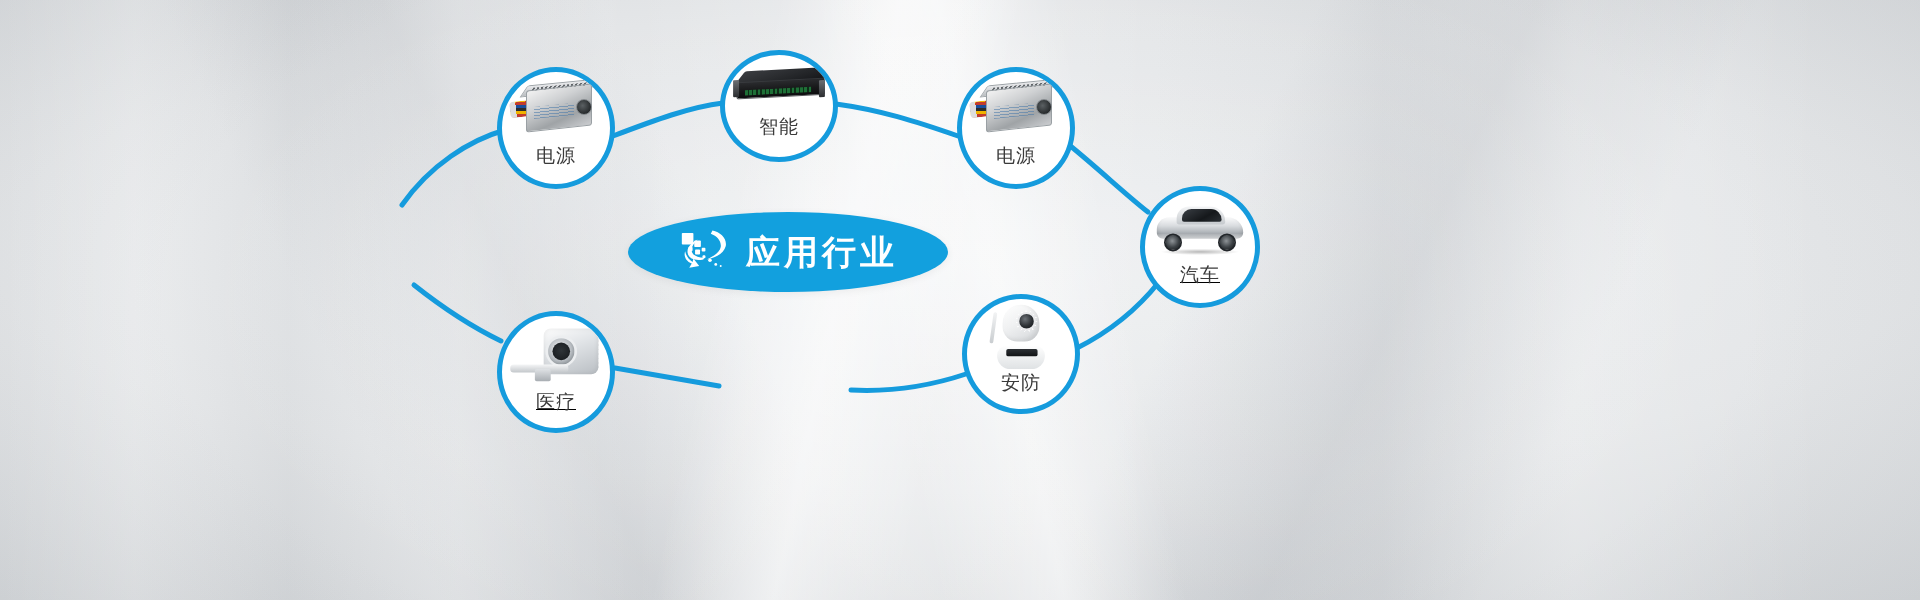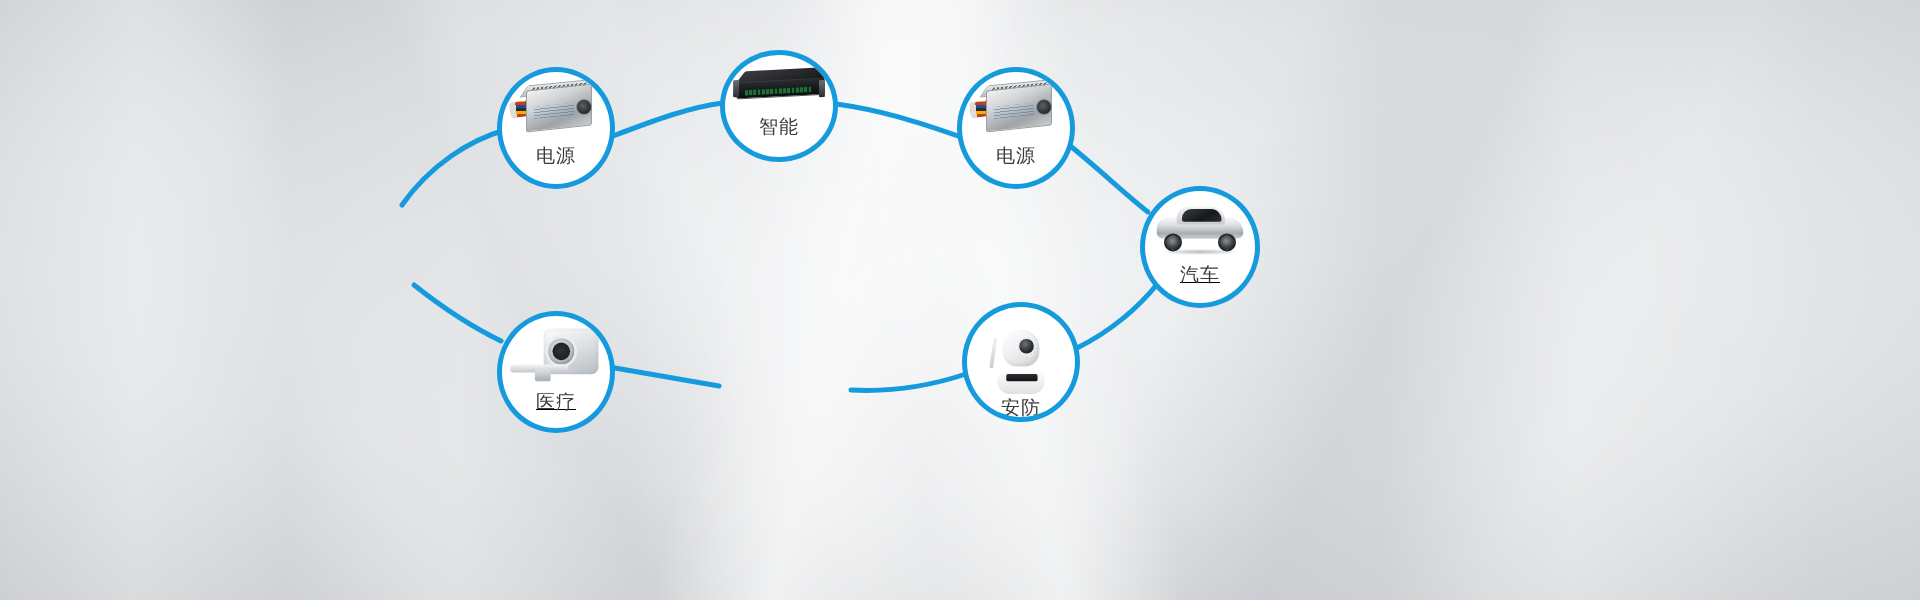--- a/index.html
+++ b/index.html
@@ -404,21 +404,21 @@
         <div class="bodyc"></div>
         <div class="roof"></div>
         <div class="glass"></div>
         <div class="wheel w1"></div>
         <div class="wheel w2"></div>
       </div>
     </div>
     <div class="node-label">汽车</div>
   </div>
 
-  <div class="node" style="left:962px; top:302px; width:118px; height:120px;justify-content:flex-end;">
+  <div class="node" style="left:962px; top:294px; width:118px; height:120px;">
     <div class="thumb" style="height:74px;">
       <div class="art cam" style="transform:scale(.92);">
         <div class="ant"></div>
         <div class="head"></div>
         <div class="leds"></div>
         <div class="lens"></div>
         <div class="base"></div>
         <div class="stripe"></div>
       </div>
     </div>
@@ -434,14 +434,33 @@
         <div class="bore"></div>
         <div class="bore-in"></div>
         <div class="table"></div>
         <div class="pillar"></div>
       </div>
     </div>
     <div class="node-label">医疗</div>
   </div>
 
 
+  <div id="center-badge">
+    <svg class="badge-logo" viewBox="0 0 64 58">
+      <g fill="#ffffff">
+        <rect x="4" y="6" width="14" height="14" rx="1"></rect>
+        <rect x="19" y="15" width="8" height="8" rx="1"></rect>
+        <rect x="20" y="26" width="6" height="6" rx="1"></rect>
+        <rect x="12" y="23" width="5" height="5" rx="1"></rect>
+        <rect x="28" y="24" width="4.5" height="4.5" rx="1"></rect>
+        <rect x="29" y="33" width="3.5" height="3.5" rx="1"></rect>
+        <circle cx="38" cy="39" r="2.2"></circle>
+        <circle cx="45" cy="44" r="1.7"></circle>
+        <circle cx="51" cy="46" r="1.2"></circle>
+        <path d="M41 3c10 2 18 10 16 19-2 8-11 14-23 16 9-4 16-9 17-15 1-7-4-13-12-16z"></path>
+        <path d="M30 38c-10 2-18-1-19-8-1-6 4-12 12-16-5 5-8 10-7 14 1 5 7 8 15 8z"></path>
+        <path d="M8 28c-2 6 1 12 8 15l-3 5 12-2-7-9-1 4c-5-3-8-8-9-13z"></path>
+      </g>
+    </svg>
+    <span class="badge-text">应用行业</span>
+  </div>
 
 </div>
 
 </body></html>

